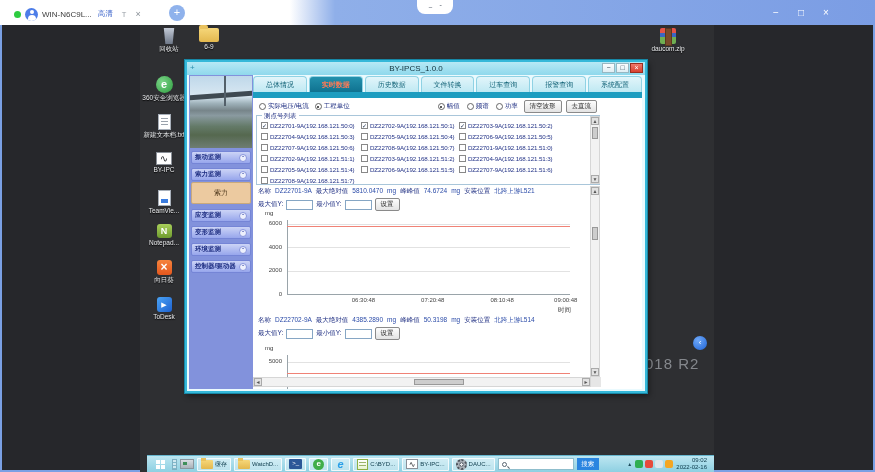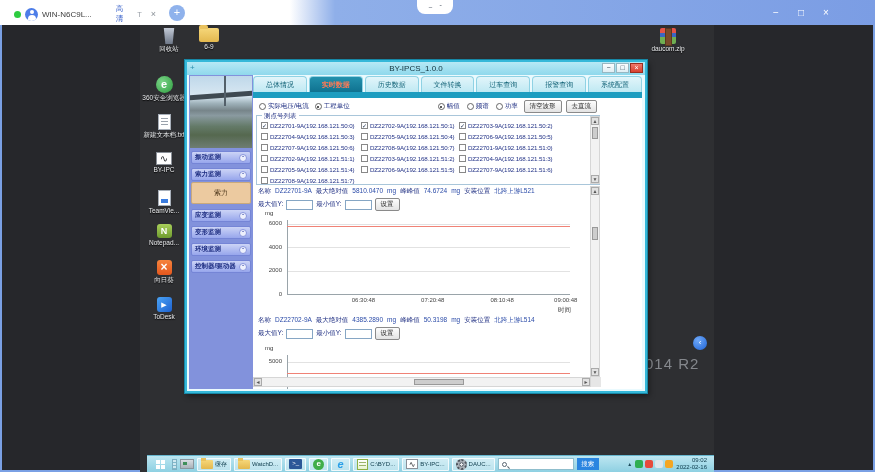--- a/index.html
+++ b/index.html
@@ -9,21 +9,21 @@
   
   .topbar{position:absolute;left:0;top:0;width:875px;height:25px;
           background:linear-gradient(to right,#ffffff 0,#ffffff 290px,#8fafe9 335px,#7b9de4 100%);}
   .ctab{position:absolute;left:7px;top:3px;width:156px;height:22px;background:#fff;border-radius:8px 8px 0 0;
         display:flex;align-items:center;gap:4px;padding:0 7px;}
   .cdot{width:7px;height:7px;border-radius:50%;background:#2ecc40;flex:none;}
   .cavatar{width:13px;height:13px;border-radius:50%;background:#4d7de8;position:relative;overflow:hidden;flex:none;}
   .cavatar::before{content:"";position:absolute;left:4.5px;top:2px;width:4px;height:4px;border-radius:50%;background:#fff;}
   .cavatar::after{content:"";position:absolute;left:2.5px;top:7px;width:8px;height:6px;border-radius:4px 4px 0 0;background:#fff;}
   .ctitle{font-size:8px;color:#3c3c3c;white-space:nowrap;}
-  .chd{font-size:7.5px;color:#3f66cc;margin-left:20px;}
+  .chd{font-size:7.5px;color:#3f66cc;margin-left:2px;}
   .ct{font-size:7.5px;color:#9aa0a8;margin-left:5px;}
   .cclose{font-size:9px;color:#888f96;margin-left:5px;}
   .newtab{position:absolute;left:169px;top:5px;width:16px;height:16px;border-radius:50%;background:#8fb2ec;
           color:#fff;font-size:11px;line-height:15px;text-align:center;}
   .notch{position:absolute;left:417px;top:0;width:36px;height:14px;background:#fff;border-radius:0 0 8px 8px;
          display:flex;align-items:center;justify-content:center;gap:7px;font-size:7px;color:#5a6470;}
   .winctl{position:absolute;right:42px;top:0;height:25px;display:flex;align-items:center;gap:11px;}
   .winctl span{width:14px;text-align:center;color:#fff;font-size:10px;}
   
   .screen{position:absolute;left:140px;top:25px;width:574px;height:447px;background:#2e2f32;}
@@ -262,21 +262,21 @@
           <span class="dico ic-sunflower"></span>
           <span class="dlbl">向日葵</span>
         </div>
 
         <div class="dicon">
           <span class="dico ic-todesk"></span>
           <span class="dlbl">ToDesk</span>
         </div>
       </div>
 
-    <div class="watermark">014 R2</div>
+    <div class="watermark">018 R2</div>
     <div class="ball">‹</div>
 
     <div class="appwin">
       <div class="apptitle">
         <span class="amove">+</span>
         <span>BY-IPCS_1.0.0</span>
         <span class="appctl">
 
             <span class="ab">−</span>
 

